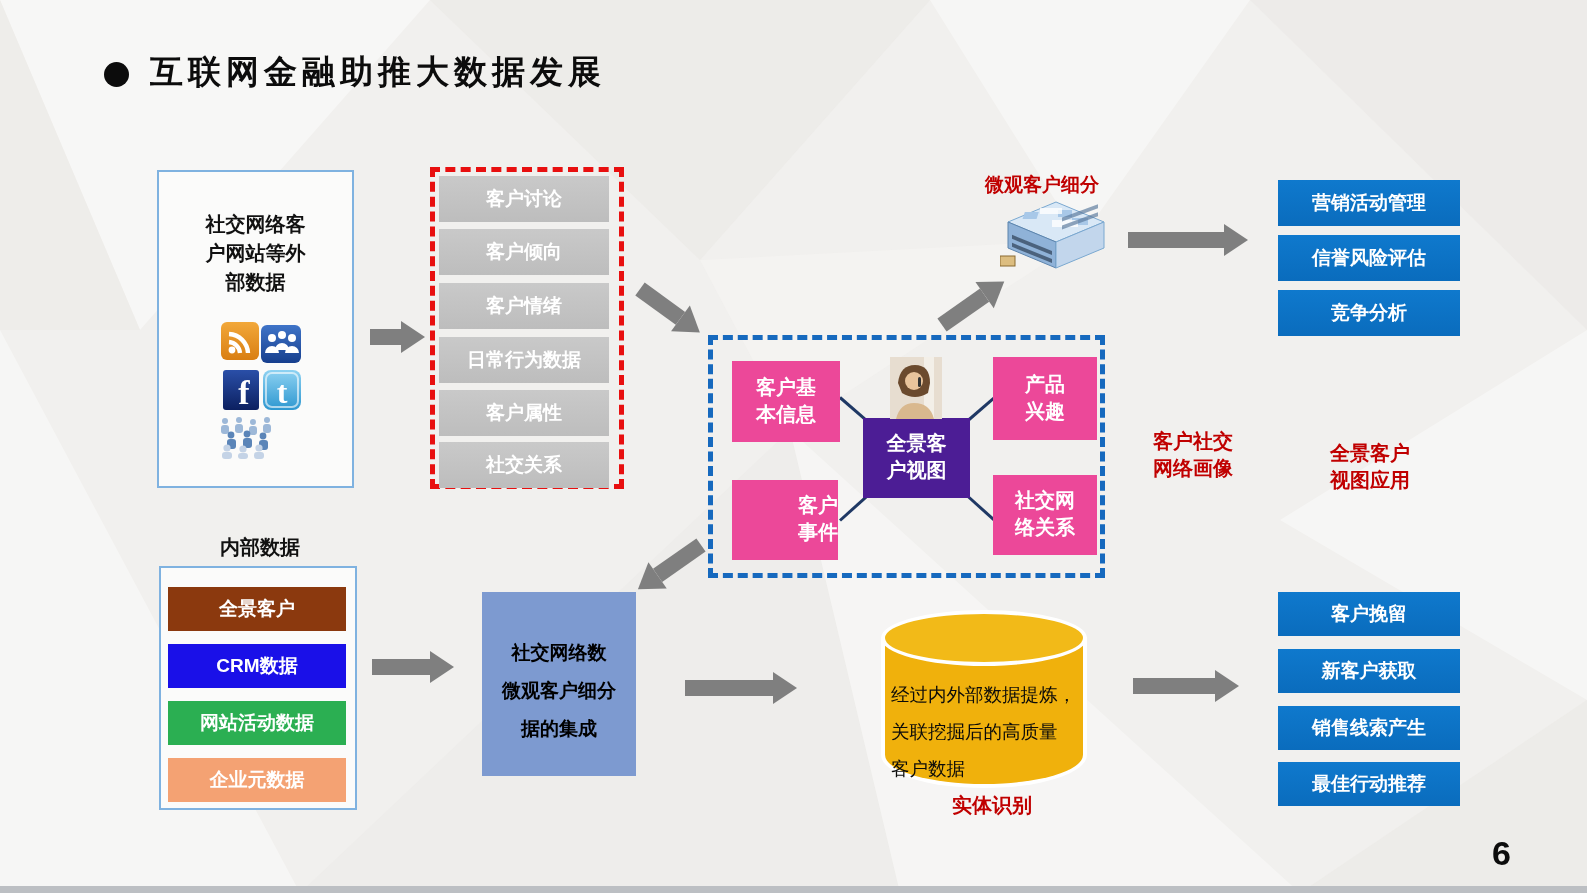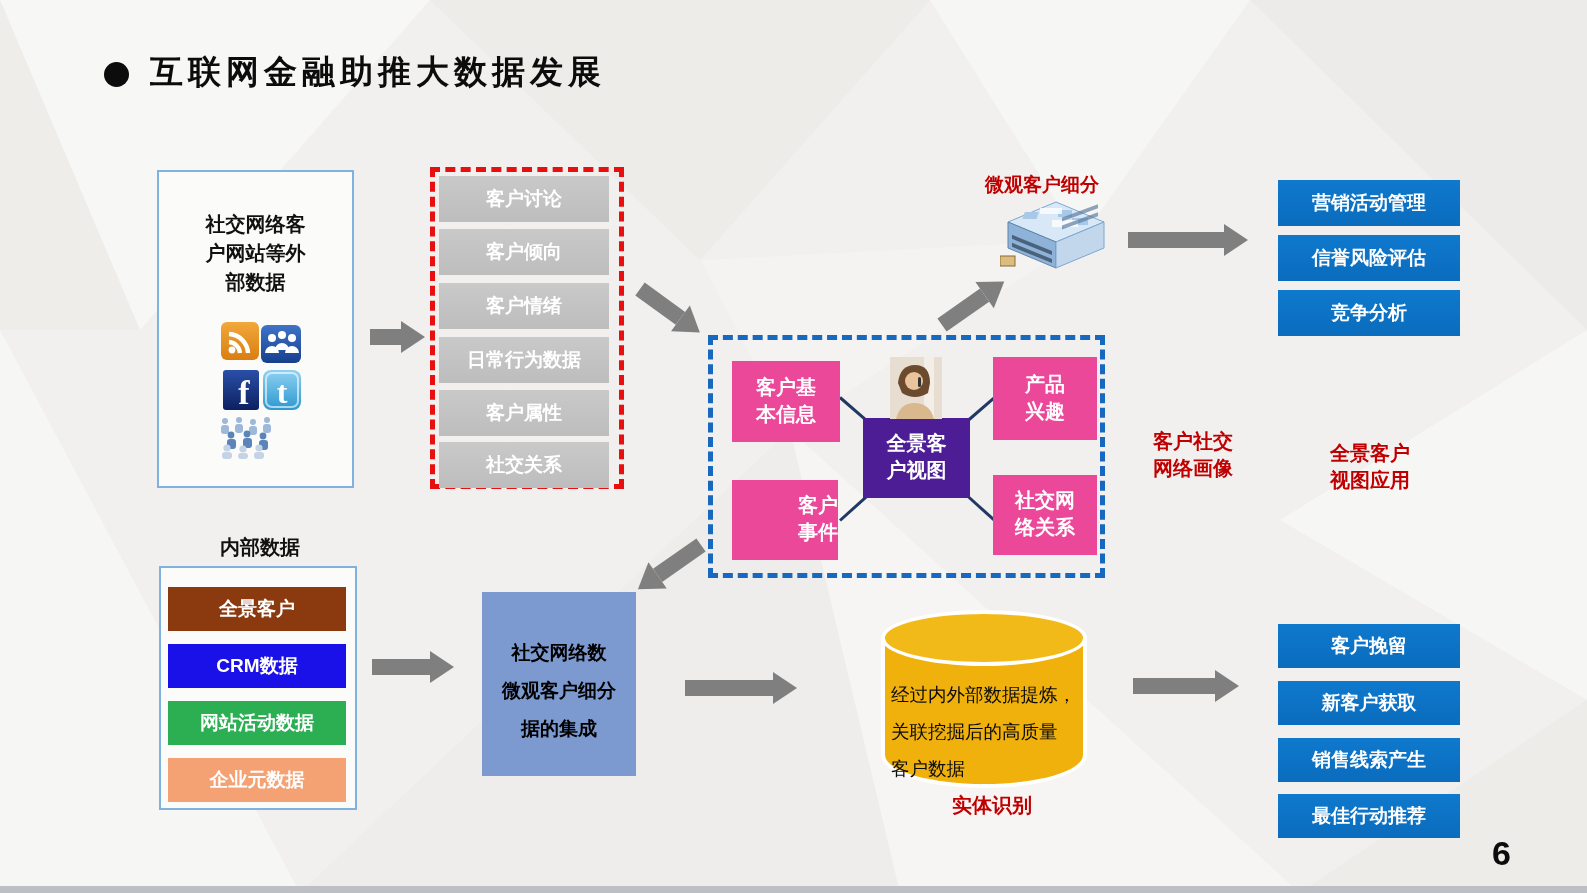--- a/index.html
+++ b/index.html
@@ -63,21 +63,21 @@
   
   .red-label { font-size:20px; font-weight:bold; color:#c00000; text-align:center; line-height:27px; }
   .lbl-social { left:1133px; top:428px; width:120px; }
   .lbl-viewapp { left:1310px; top:440px; width:120px; }
   .lbl-entity { left:932px; top:792px; width:120px; }
 
   
   .app-btn { position:absolute; left:1278px; width:182px; background:linear-gradient(180deg,#0f79cd,#0a6cbd);
              color:#fff; font-size:19px; font-weight:bold; text-align:center; }
   .top-apps .app-btn { height:46px; line-height:46px; }
-  .bot-apps .app-btn { height:44px; line-height:44px;margin-top:32px; }
+  .bot-apps .app-btn { height:44px; line-height:44px; }
 
   
   .internal-label { left:205px; top:534px; width:110px; font-size:20px; font-weight:bold; color:#111; text-align:center; }
   .internal-box { left:159px; top:566px; width:198px; height:244px; background:#fbfbfa; border:2px solid #7fb2e0; }
   .int-bar { position:absolute; left:9px; width:178px; height:44px; color:#fff; font-size:19px;
              font-weight:bold; text-align:center; line-height:44px; }
 
   
   .integration-box { left:482px; top:592px; width:154px; height:184px; background:#7d9ad0; text-align:center;
                      color:#000000; font-size:19px; font-weight:bold; padding-top:42px; }

